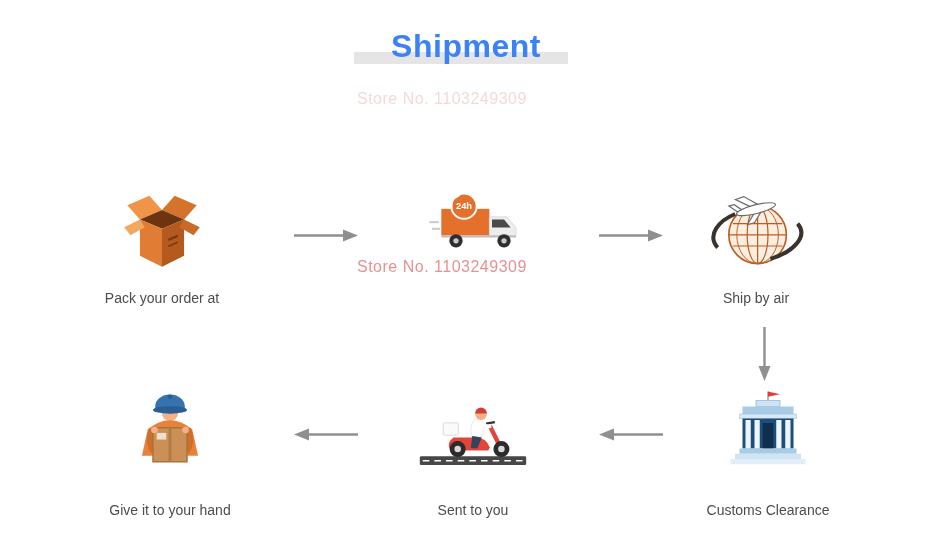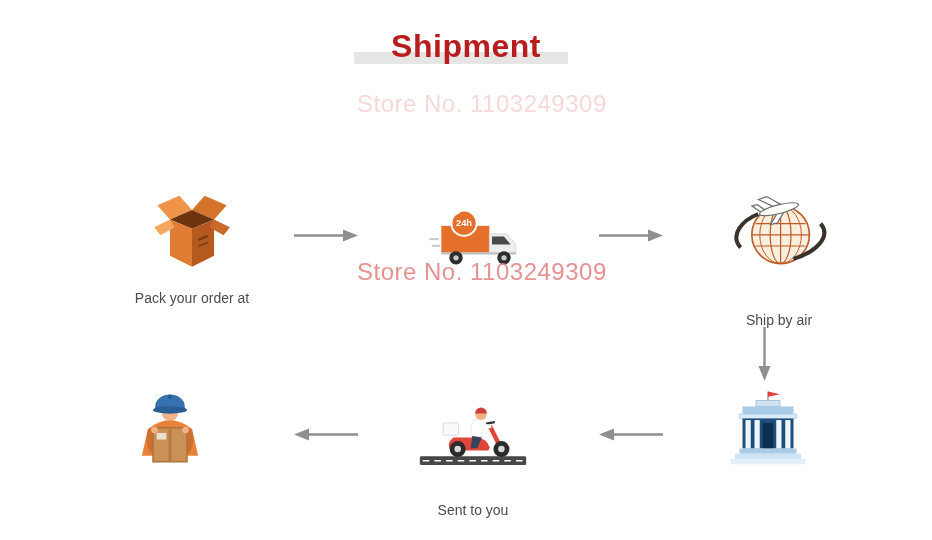--- a/index.html
+++ b/index.html
@@ -18,28 +18,28 @@
     width: 214px; height: 12px;
     background: #e5e5e5;
     z-index: 1;
   }
   .page-title {
     position: absolute;
     left: 0; right: 0; top: 28px;
     text-align: center;
     font-size: 32px;
     font-weight: bold;
-    color: #b91c1c;
+    color: #3b82f6;
     letter-spacing: 0.5px;
     z-index: 2;
   }
   .watermark {
     position: absolute;
     left: 357px;
-    font-size: 24px;
+    font-size: 16px;
     color: #e07f7f;
     letter-spacing: 0.5px;
     white-space: nowrap;
     z-index: 3;
   }
   .watermark.faint { top: 90px; opacity: 0.3; }
   .watermark.main  { top: 258px; opacity: 0.85; }
   .step {
     position: absolute;
     width: 220px;
@@ -54,23 +54,23 @@
     justify-content: center;
   }
   .step-label {
     text-align: center;
     font-size: 14px;
     color: #4c4c4c;
     line-height: 1.32;
   }
   .row1 .step-label { margin-top: 19px; }
   .row2 .step-label { margin-top: 33px; }
-  .step-pack      { left: 82px;  top: 185px; }
-  .step-transport { left: 368px; top: 185px; }
-  .step-ship      { left: 669px; top: 185px; gap: 22px; }
+  .step-pack      { left: 52px;  top: 185px; }
+  .step-transport { left: 368px; top: 168px; }
+  .step-ship      { left: 646px; top: 185px; }
   .step-customs   { left: 658px; top: 383px; }
   .step-sent      { left: 363px; top: 383px; }
   .step-hand      { left: 60px;  top: 383px; }
   .arrow { position: absolute; }
   .arrow-r1   { left: 294px; top: 228px; }
   .arrow-r2   { left: 599px; top: 228px; }
   .arrow-down { left: 757px; top: 327px; }
   .arrow-l1   { left: 599px; top: 427px; }
   .arrow-l2   { left: 294px; top: 427px; }
 </style>
@@ -184,20 +184,24 @@
         <rect x="30" y="40" width="7" height="38" fill="#eef6fc"></rect>
         <rect x="42" y="40" width="7" height="38" fill="#eef6fc"></rect>
         <rect x="71" y="40" width="7" height="38" fill="#eef6fc"></rect>
         <rect x="83" y="40" width="7" height="38" fill="#eef6fc"></rect>
         <rect x="53" y="44" width="14" height="34" fill="#0e2f4e"></rect>
         <rect x="22" y="78" width="76" height="7" fill="#a9cce6"></rect>
         <rect x="16" y="85" width="88" height="7" fill="#cfe3f2"></rect>
         <rect x="10" y="92" width="100" height="7" fill="#e2eff9"></rect>
       </svg>
     </div>
+    <div class="step-label">
+      <div>Customs Clearance</div>
+      <div></div>
+    </div>
   </div>
 
   <div class="arrow arrow-l1">
     <svg width="64" height="15" viewBox="0 0 64 15">
       <line x1="64" y1="7.5" x2="14" y2="7.5" stroke="#8f8f8f" stroke-width="2.4"></line>
       <polygon points="15,1.5 0,7.5 15,13.5" fill="#8f8f8f"></polygon>
     </svg>
   </div>
 
   <div class="step row2 step-sent">
@@ -243,15 +247,19 @@
         <path d="M20 58 q30 -24 60 0 l8 36 h-76 z" fill="#e8813a"></path>
         <path d="M22 56 q-8 18 2 34 l8 -4 q-8 -14 -2 -26 z" fill="#d06f2d"></path>
         <path d="M78 56 q8 18 -2 34 l-8 -4 q8 -14 2 -26 z" fill="#d06f2d"></path>
         <rect x="27" y="56" width="46" height="46" fill="#cb9055" stroke="#a9743a" stroke-width="2"></rect>
         <line x1="50" y1="56" x2="50" y2="102" stroke="#b07c42" stroke-width="4"></line>
         <rect x="32" y="63" width="13" height="9" fill="#ece1cd"></rect>
         <circle cx="29" cy="59" r="4.5" fill="#f2b186"></circle>
         <circle cx="71" cy="59" r="4.5" fill="#f2b186"></circle>
       </svg>
     </div>
+    <div class="step-label">
+      <div>Give it to your hand</div>
+      <div></div>
+    </div>
   </div>
 
 </div>
 
 </body></html>

